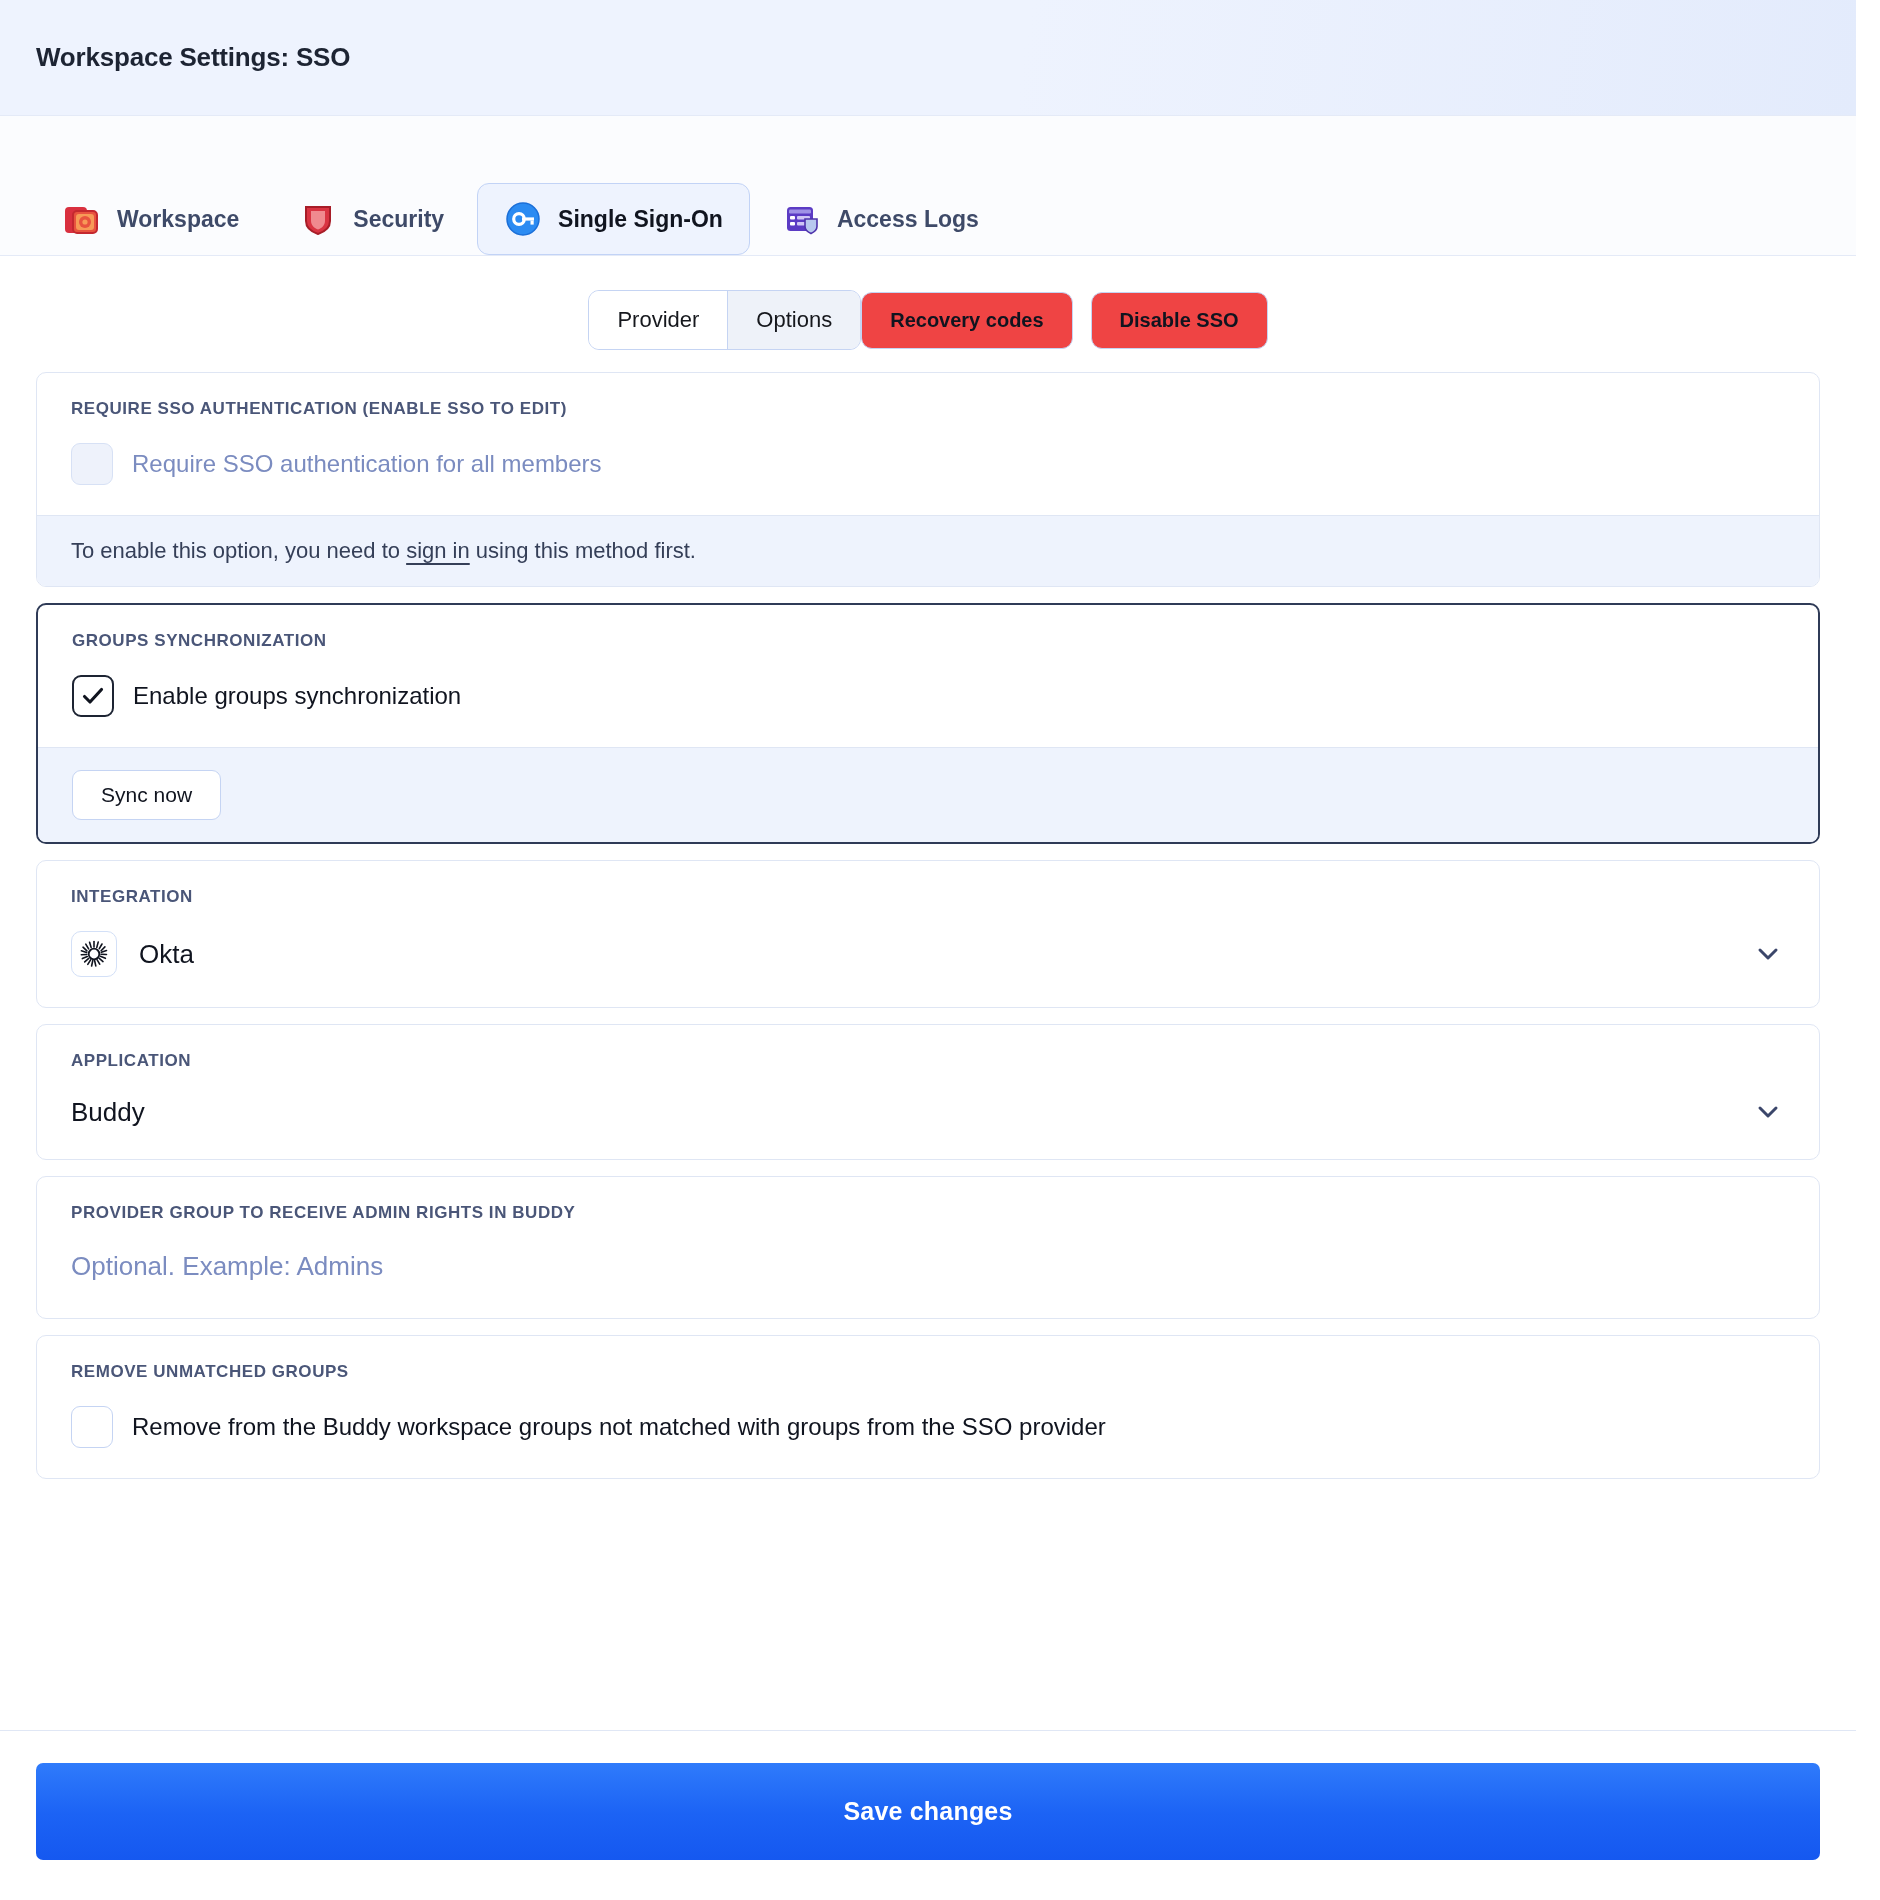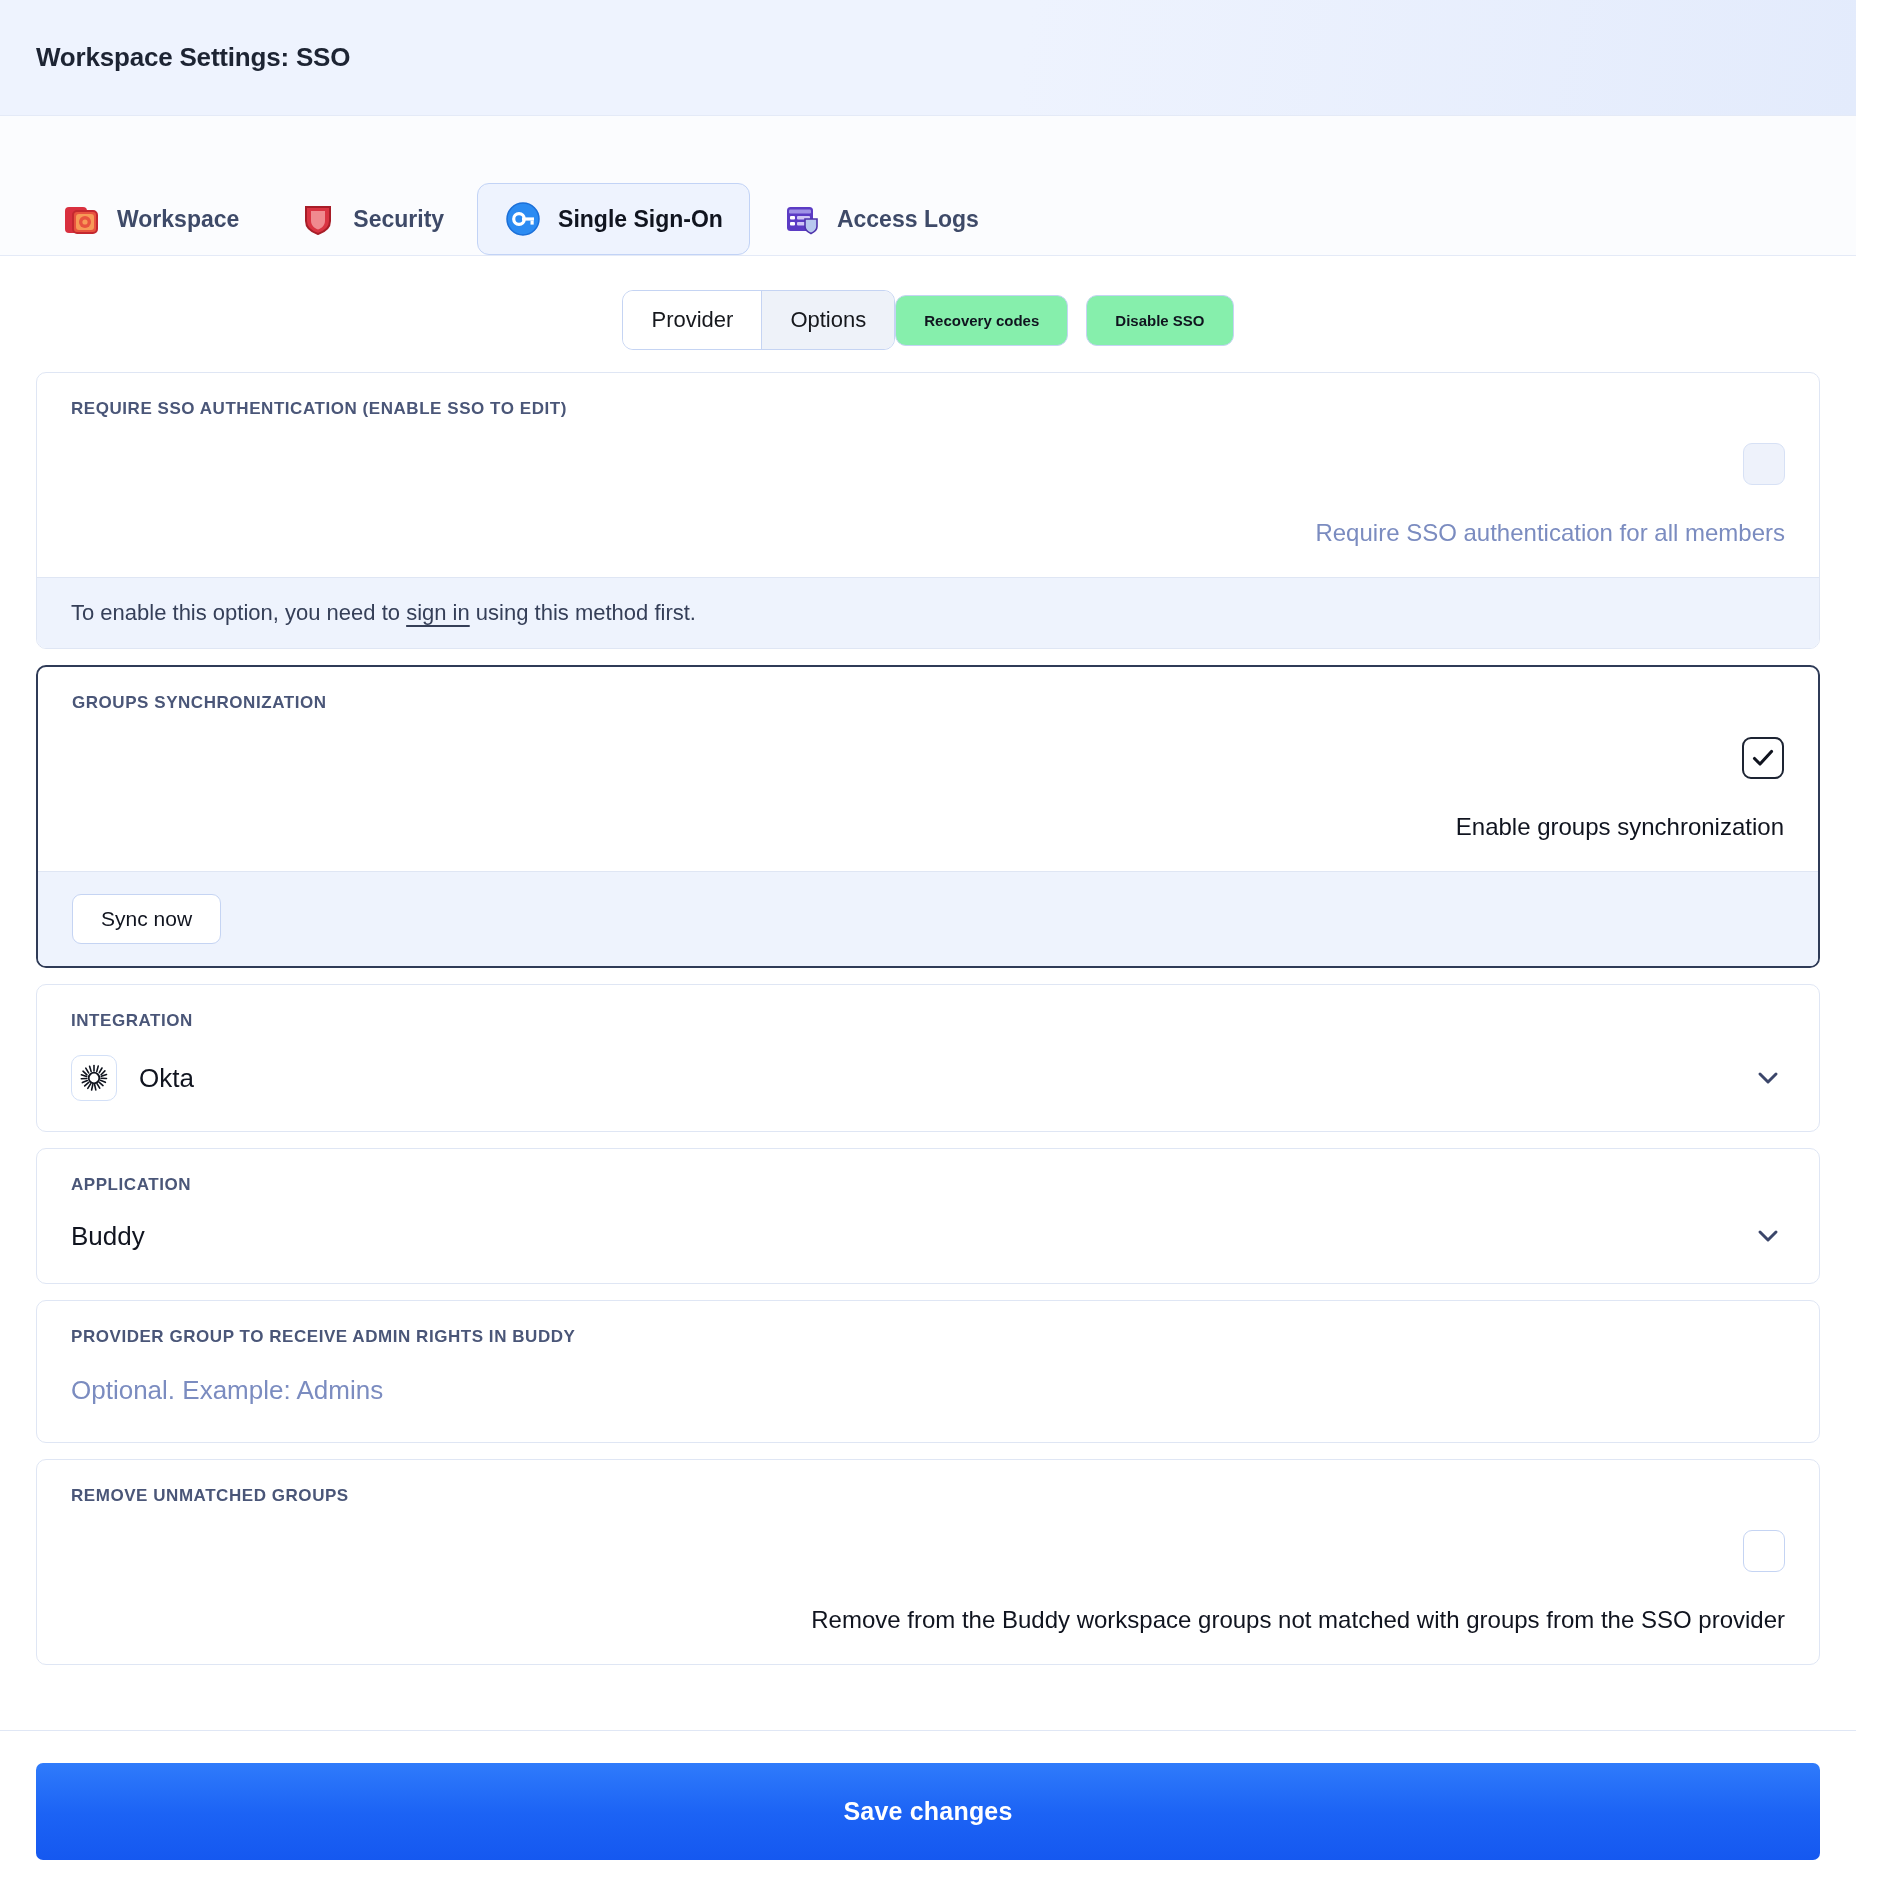--- a/index.html
+++ b/index.html
@@ -105,24 +105,24 @@
     border: none;
     cursor: pointer;
     white-space: nowrap;
   }
   .seg-btn + .seg-btn { border-left: 1px solid #c5d4f3; padding-left: 28px; }
   .seg-btn.active { background: #eef2f9; }
 
   .toolbar-right { display: flex; gap: 18px; }
   .btn-outline {
     font-family: inherit;
-    font-size: 15px;
+    font-size: 20px;
     font-weight: bold;
     color: #10141f;
-    background: #86efac;
+    background: #ef4444;
     border: 1px solid #c5d4f3;
     border-radius: 11px;
     padding: 16px 28px;
     cursor: pointer;
     white-space: nowrap;
   }
 
   
   .card {
     border: 1px solid #dfe6f4;
@@ -151,21 +151,21 @@
     color: #353f58;
   }
   .link-inline {
     color: #353f58;
     text-decoration: underline;
     text-underline-offset: 5px;
     cursor: pointer;
   }
 
   
-  .chk-row { display: flex; align-items: flex-end; gap: 34px; flex-direction: column; }
+  .chk-row { display: flex; align-items: center; gap: 19px; }
   .chk {
     width: 42px; height: 42px;
     border-radius: 9px;
     flex: 0 0 42px;
     display: flex;
     align-items: center;
     justify-content: center;
     cursor: pointer;
   }
   .chk.disabled { background: #eef2fb; border: 1px solid #d7e1f5; cursor: default; }

